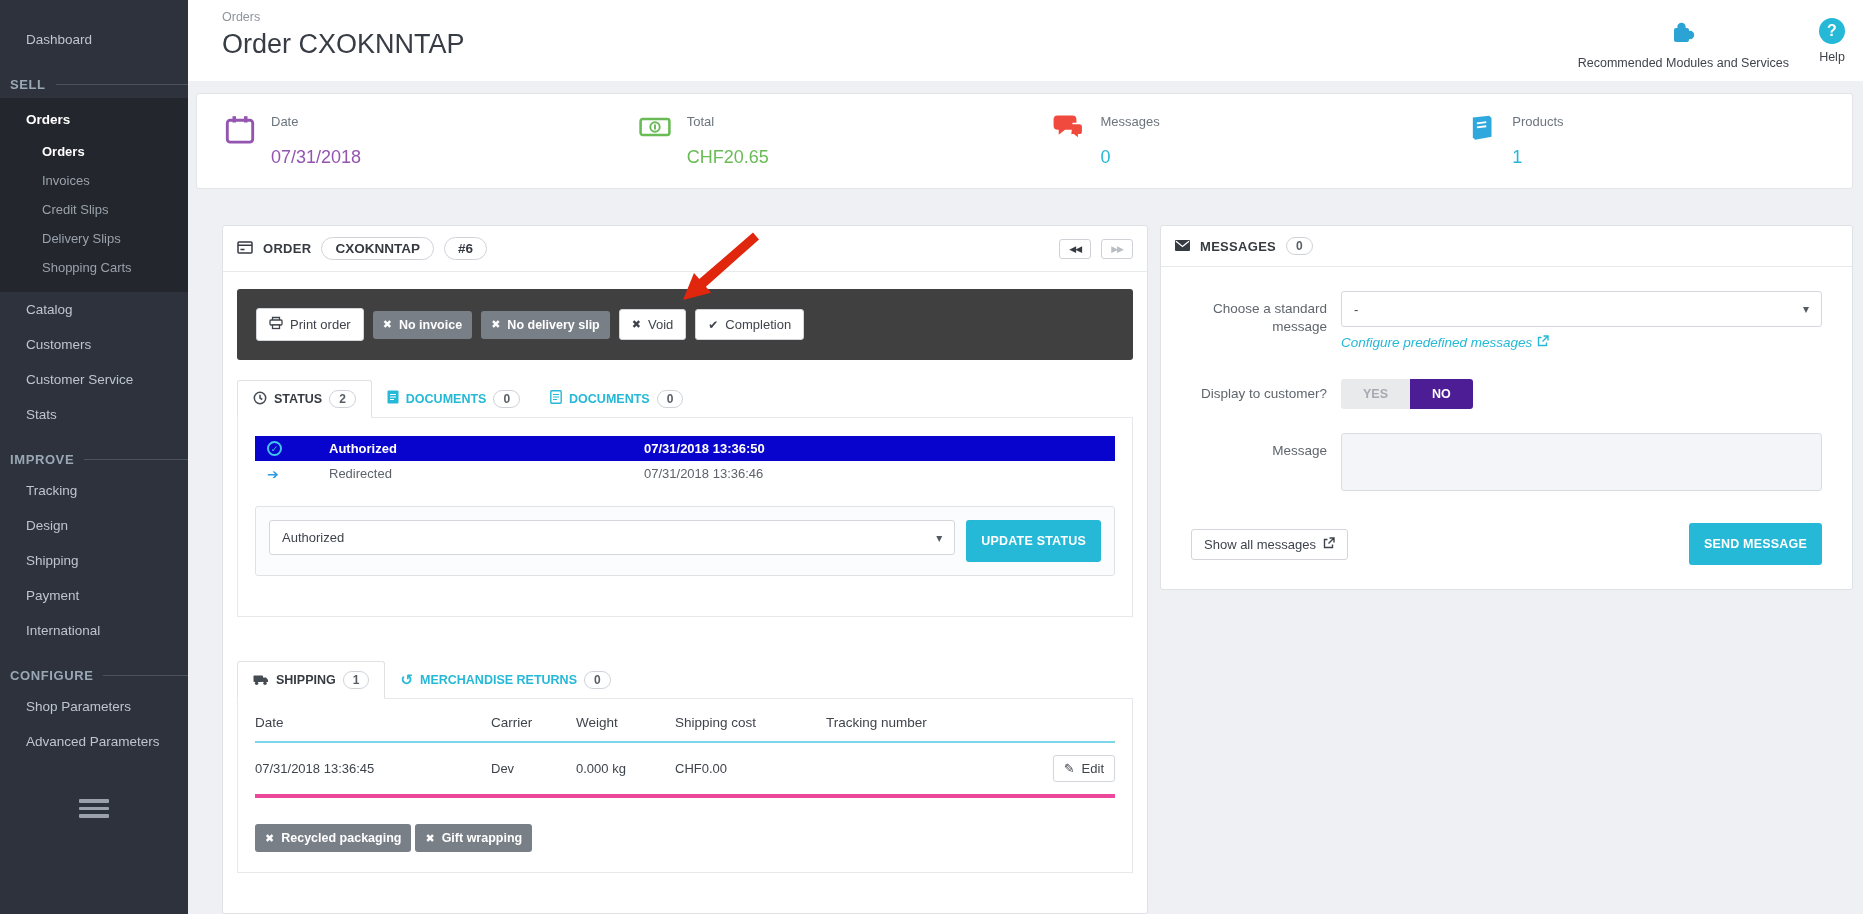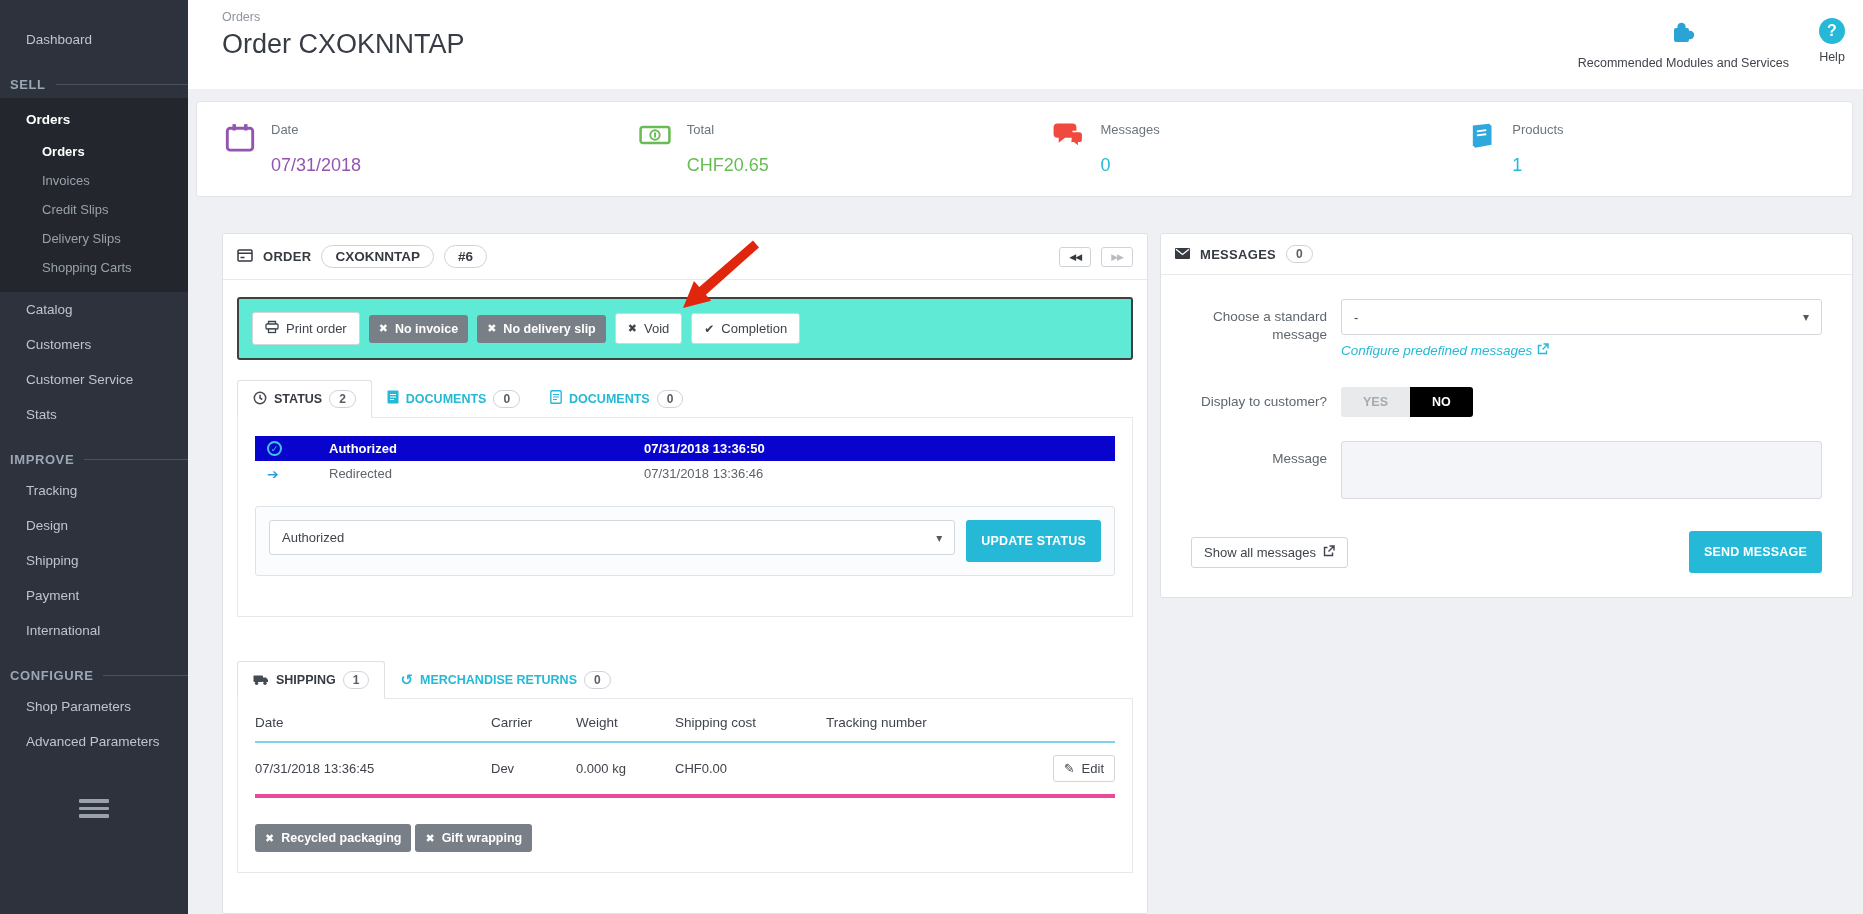--- a/index.html
+++ b/index.html
@@ -53,21 +53,21 @@
   .pill { border:1px solid #cfd3d8; border-radius:20px; padding:3px 13px; font-size:13.5px;
     font-weight:bold; color:#363a41; }
   .count-pill { border:1px solid #cfd3d8; border-radius:20px; padding:1px 9px; font-size:12px;
     font-weight:bold; color:#585e66; background:#fff; }
   .head-spacer { flex:1; }
   .nav-btn { border:1px solid #cfd3d8; background:#fff; border-radius:3px; padding:4px 9px;
     font-size:9px; letter-spacing:-1px; cursor:pointer; color:#363a41; }
   .nav-btn.disabled { color:#b9bdc2; cursor:default; }
 
   
-  .actions-box { margin:17px 14px 0; border:2px solid #404040; background:#5eead4; border-radius:3px;
+  .actions-box { margin:17px 14px 0; border:6px solid #404040; background:#404040; border-radius:3px;
     padding:13px; display:flex; gap:9px; align-items:center; }
   .btn { background:#fff; border:1px solid #d2d6db; border-radius:3px; padding:7px 12px;
     font-size:13px; color:#3f444c; display:inline-flex; gap:7px; align-items:center; cursor:pointer; }
   .badge-gray { background:#797f87; color:#fff; border-radius:3px; padding:7px 10px; font-size:12.5px;
     font-weight:bold; display:inline-flex; gap:7px; align-items:center; }
   .x-icon { font-size:11px; }
   .check-icon { font-size:12px; color:#3f444c; }
   .arrow-annot { position:absolute; left:408px; top:2px; z-index:5; pointer-events:none; }
 
   
@@ -111,21 +111,21 @@
   
   .msg-body { padding:24px 30px 0; }
   .form-row { display:flex; }
   .form-label { width:150px; text-align:right; padding-right:14px; font-size:13.5px; color:#5f666d; padding-top:9px; line-height:1.3; }
   .form-ctl { flex:1; }
   .cfg-link { display:inline-flex; gap:5px; align-items:flex-end; margin-top:8px; font-size:13.5px;
     font-style:italic; color:#25b9d7; cursor:pointer; }
   .toggle { display:inline-flex; border-radius:3px; overflow:hidden; margin-top:2px; }
   .toggle .opt { padding:8px 22px; font-size:12.5px; font-weight:bold; cursor:pointer; }
   .toggle .yes { background:#e8eaec; color:#a6abb1; }
-  .toggle .no { background:#000000; color:#fff; }
+  .toggle .no { background:#4c1d95; color:#fff; }
   .msg-textarea { width:100%; height:58px; background:#f3f5f8; border:1px solid #d9dde1;
     border-radius:3px; resize:none; font-family:inherit; font-size:13px; padding:8px; }
   .msg-footer { display:flex; justify-content:space-between; align-items:center; padding:28px 30px 24px; }
   .mt26 { margin-top:26px; } .mt24 { margin-top:24px; }
   .ext-ic { display:inline-block; }
 </style>
 </head>
 <body>
 
 <aside class="sidebar">

